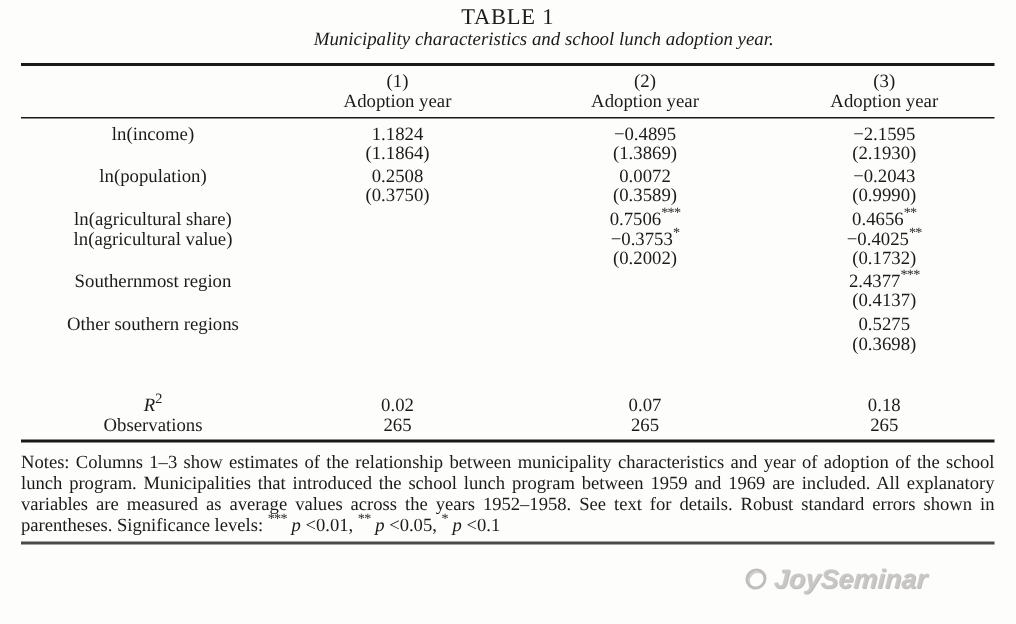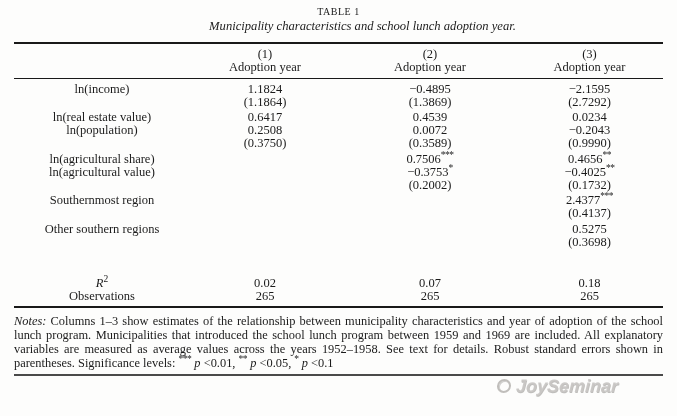--- a/index.html
+++ b/index.html
@@ -3,21 +3,21 @@
 <meta charset="utf-8">
 <style>
   html,body{margin:0;padding:0;}
   body{
     width:677px;height:416px;position:relative;overflow:hidden;
     background:#fdfdfc;color:#1b1b1b;
     font-family:"Liberation Serif", serif;
     -webkit-font-smoothing:antialiased;
   }
   .titleblock{text-align:center;padding-top:5px;line-height:14px;}
-  .title{font-size:10px;letter-spacing:.5px;}
+  .title{font-size:15px;letter-spacing:.5px;}
   .subtitle{font-size:12.6px;font-style:italic;padding-left:48px;}
   table{
     border-collapse:collapse;table-layout:fixed;
     margin:9px 14px 0;width:649px;
     border-top:2.8px solid #191919;
   }
   col.c-lbl{width:172px;} col.c-1{width:158px;} col.c-2{width:172px;} col.c-3{width:147px;}
   td{font-size:12.5px;line-height:13px;text-align:center;padding:0;vertical-align:top;
      white-space:nowrap;}
   thead tr.nums td{padding-top:3.5px;}
@@ -26,21 +26,21 @@
   tr.first td{padding-top:4px;}
   tr.se td{padding-bottom:2.6px;}
   tr.spacer td{height:26px;padding:0;}
   tr.stat-last td{padding-bottom:3px;border-bottom:2.6px solid #191919;}
   sup.stars{font-size:9.5px;line-height:0;vertical-align:super;letter-spacing:-.5px;}
   sup.sq{font-size:9.5px;line-height:0;vertical-align:super;}
   .notes{
     margin:7px 14px 0;width:649px;
     font-size:12.4px;line-height:13.9px;text-align:justify;
   }
-  .notes .prefix{font-style:italic;}
+  .notes .prefix{}
   .notes i.pvar{font-style:italic;}
   .bottom-rule{margin:3px 14px 0;border-top:2.6px solid #4a4a4a;width:649px;}
   .watermark{
     position:absolute;left:497px;top:375px;height:22px;
     display:flex;align-items:center;gap:5px;
     font-family:"Liberation Sans", sans-serif;
     font-size:18px;font-weight:bold;font-style:italic;
     color:rgba(201,199,196,.9);
     text-shadow:.6px .6px 0 rgba(140,138,134,.55), -.4px -.4px 0 rgba(255,255,255,.8);
     transform:skewX(-3deg);
@@ -85,27 +85,21 @@
       <tr class="coef first">
         <td class="lbl">ln(income)</td>
         <td><span>1.1824</span></td>
         <td><span>−0.4895</span></td>
         <td><span>−2.1595</span></td>
       </tr>
       <tr class="se">
         <td class="lbl"></td>
         <td>(1.1864)</td>
         <td>(1.3869)</td>
-        <td>(2.7292)</td>
-      </tr>
-      <tr class="coef">
-        <td class="lbl">ln(real estate value)</td>
-        <td><span>0.6417</span></td>
-        <td><span>0.4539</span></td>
-        <td><span>0.0234</span></td>
+        <td>(2.1930)</td>
       </tr>
       <tr class="coef">
         <td class="lbl">ln(population)</td>
         <td><span>0.2508</span></td>
         <td><span>0.0072</span></td>
         <td><span>−0.2043</span></td>
       </tr>
       <tr class="se">
         <td class="lbl"></td>
         <td>(0.3750)</td>

